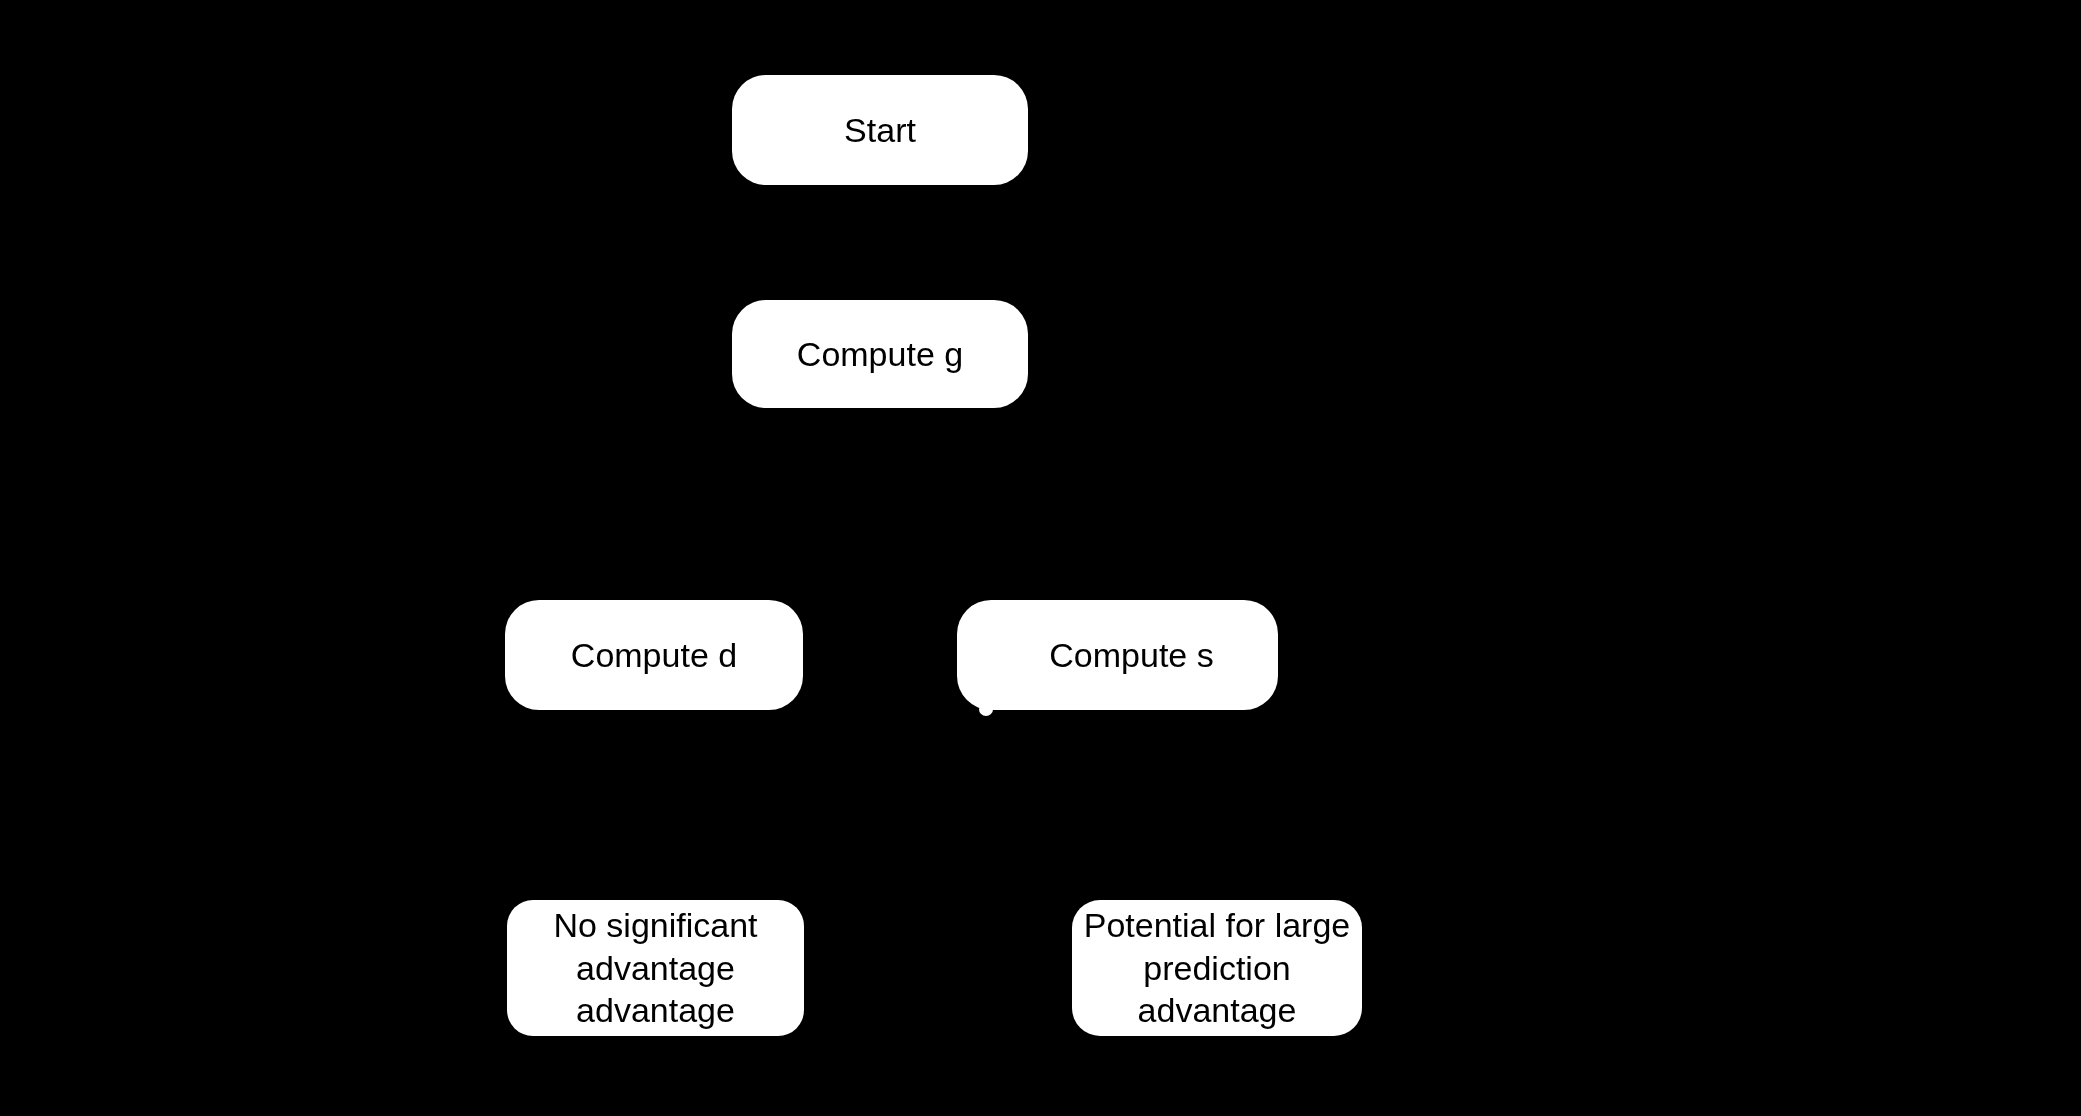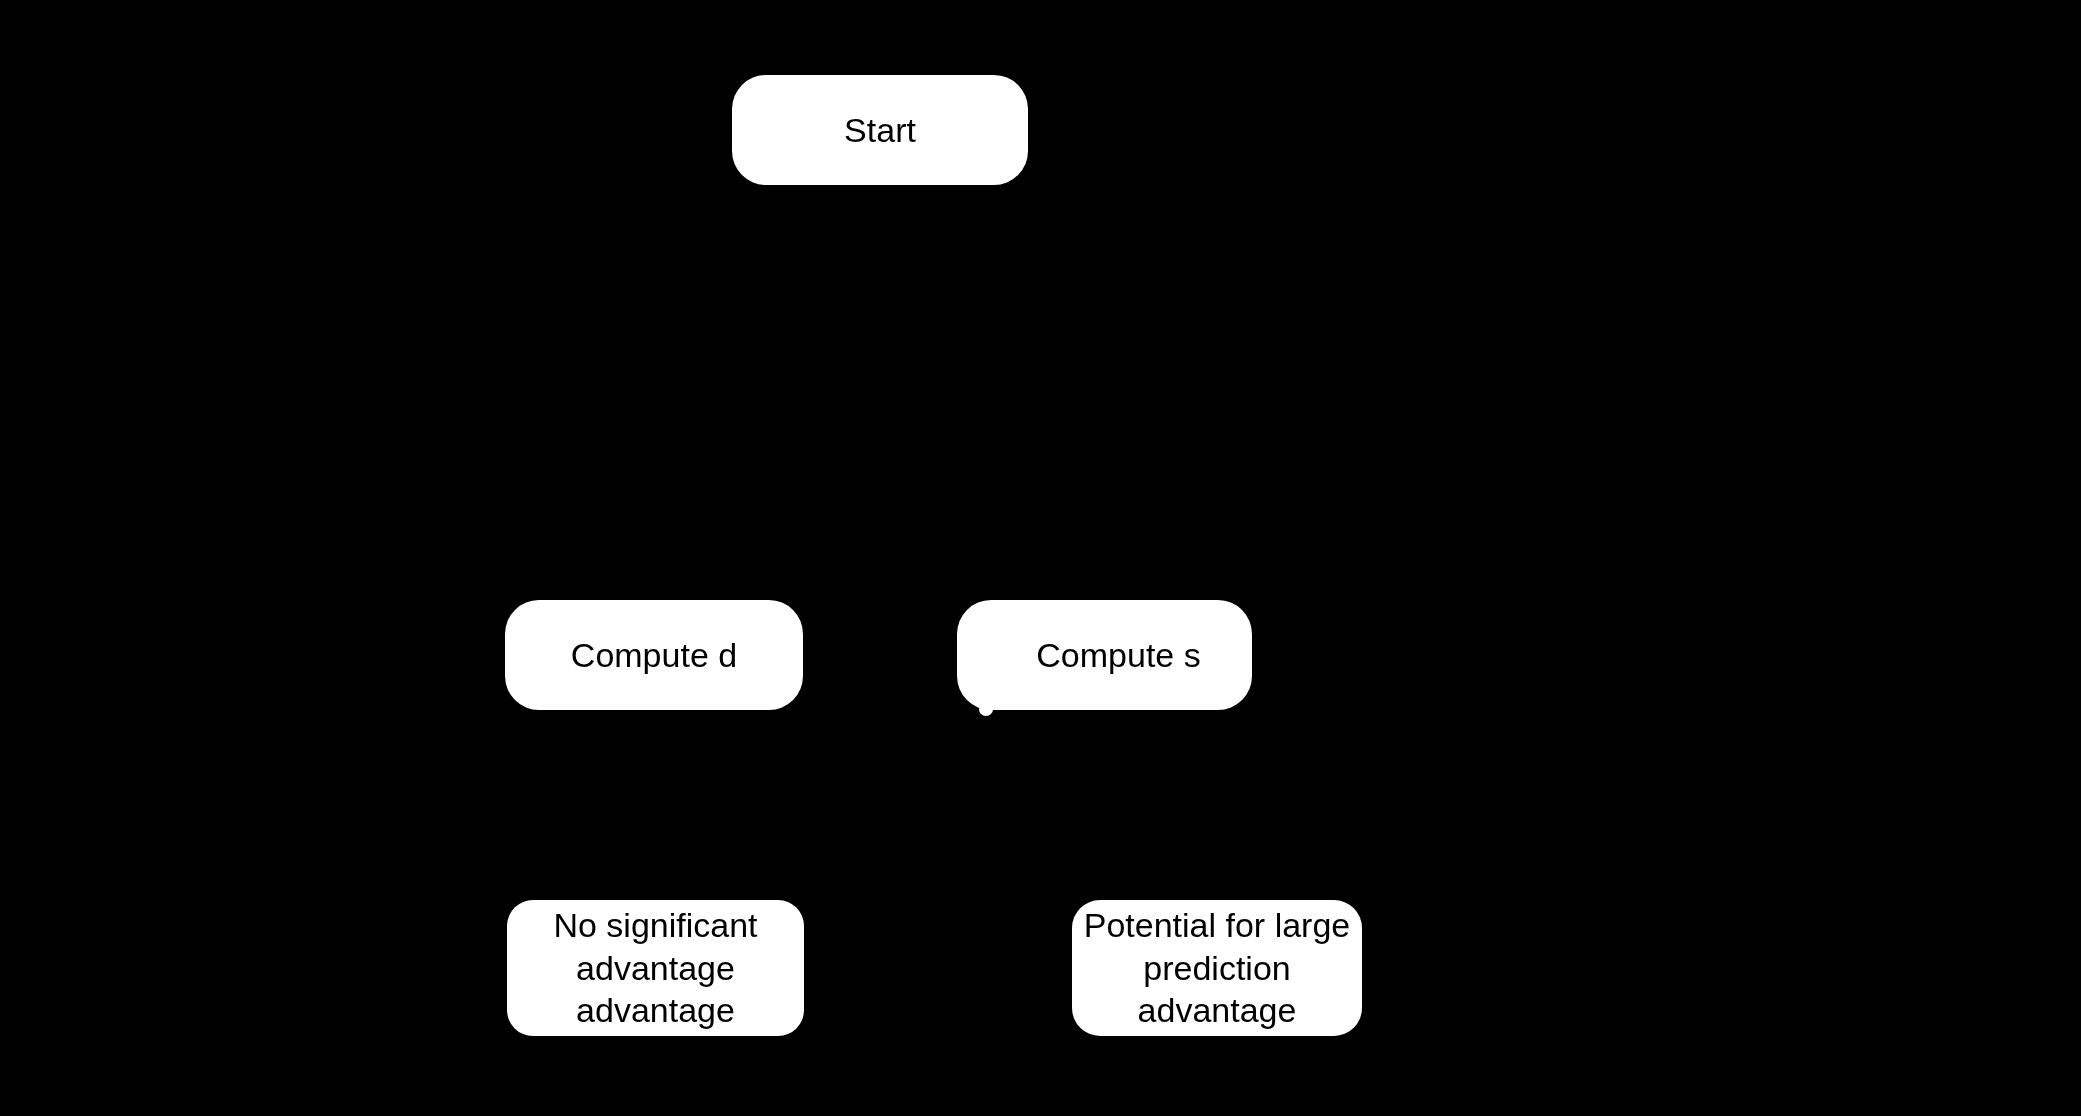--- a/index.html
+++ b/index.html
@@ -38,21 +38,21 @@
     border-radius: 34px;
   }
   .node--compute-d {
     left: 505px; top: 600px;
     width: 298px; height: 110px;
     border-radius: 34px;
     text-align: center;
   }
   .node--compute-s {
     left: 957px; top: 600px;
-    width: 295px; height: 110px;
+    width: 321px; height: 110px;
     border-radius: 34px;
     padding-left: 28px;
   }
   .node--no-advantage {
     left: 507px; top: 900px;
     width: 297px; height: 136px;
     border-radius: 26px;
     padding: 0 10px;
   }
   .node--large-advantage {
@@ -73,20 +73,23 @@
 <body>
 
 <div class="canvas">
 
   <div class="artifact-dot"></div>
 
   <div class="node node--start">
     <span>Start</span>
   </div>
 
+  <div class="node node--compute-g">
+    <span>Compute g</span>
+  </div>
 
   <div class="node node--compute-d">
     <span>Compute d</span>
   </div>
 
   <div class="node node--compute-s">
     <span>Compute s</span>
   </div>
 
   <div class="node node--no-advantage">

